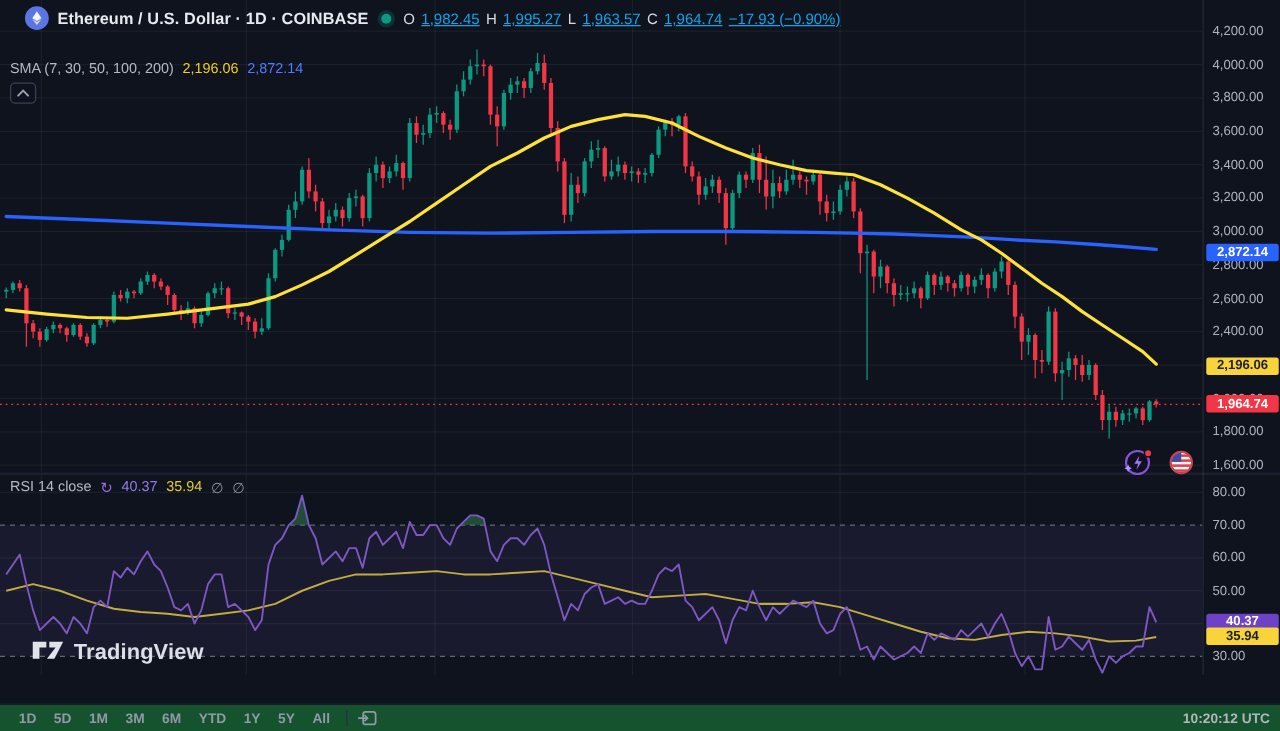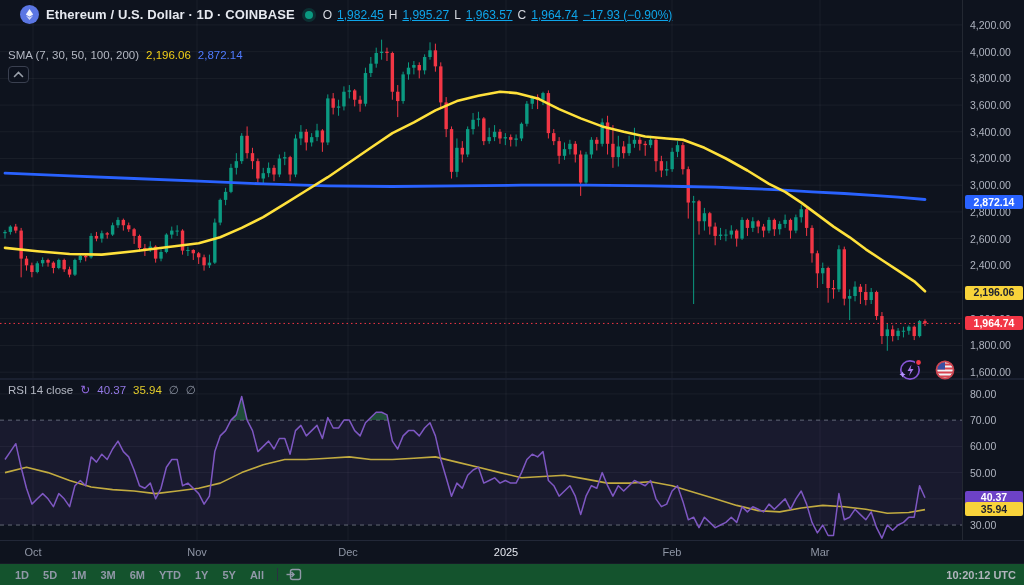--- a/index.html
+++ b/index.html
@@ -509,20 +509,26 @@
 
   <div class="legend rsi-legend">
     <span>RSI 14 close</span>
     <span class="rsi-icon">↻</span>
     <span class="rsi-fast">40.37</span>
     <span class="rsi-slow">35.94</span>
     <span class="rsi-empty">∅</span>
     <span class="rsi-empty">∅</span>
   </div>
 
+  <div class="watermark">
+    <svg width="25" height="19" viewBox="0 0 26 19">
+      <path d="M0 1 h11.5 v4.8 h-5.7 v9.4 h-5.8 z M14 1 h11.5 l-7.3 14.2 h-6.2 l7.2-9.4 h-5.2 z" fill="#eceef4"></path>
+    </svg>
+    <span class="watermark-text">TradingView</span>
+  </div>
 
   <div class="corner-icons">
     <svg width="26" height="26" viewBox="0 0 26 26">
       <circle cx="12" cy="14" r="9.2" fill="rgba(20,14,40,.55)" stroke="#8655d4" stroke-width="1.7"></circle>
       <path d="M13.5 8.5 L9.5 15 h3 l-1.5 5 4.5-7 h-3 z" fill="#a478ea"></path>
       <path d="M4.5 15.5 l1 2 2 1 -2 1 -1 2 -1-2 -2-1 2-1 z" fill="#b794ff"></path>
       <circle cx="20.5" cy="6.5" r="3" fill="#f23645" stroke="#0e131e" stroke-width="1.2"></circle>
     </svg>
     <svg width="24" height="26" viewBox="0 0 24 26">
       <defs>
@@ -535,29 +541,20 @@
         <rect x="4" y="7.5" width="16" height="2" fill="#d8414e"></rect>
         <rect x="4" y="11.5" width="16" height="2" fill="#d8414e"></rect>
         <rect x="4" y="15.5" width="16" height="2" fill="#d8414e"></rect>
         <rect x="4" y="19.5" width="16" height="2" fill="#d8414e"></rect>
         <rect x="4" y="6" width="8" height="7.5" fill="#3a4fa3"></rect>
       </g>
       <circle cx="12" cy="14" r="8.6" fill="none" stroke="#cf4450" stroke-width="1.6"></circle>
     </svg>
   </div>
 
-  <div class="time-axis" id="time-axis">
-
-  <div class="month" style="left: 33px;">Oct</div>
-      <div class="month" style="left: 197px;">Nov</div>
-      <div class="month" style="left: 348px;">Dec</div>
-      <div class="month bright" style="left: 506px;">2025</div>
-      <div class="month" style="left: 672px;">Feb</div>
-      <div class="month" style="left: 820px;">Mar</div>
-    </div>
 
   <div class="toolbar" id="toolbar">
     <span id="ranges" style="display:flex;">
         <span class="range-btn">1D</span>
         <span class="range-btn">5D</span>
         <span class="range-btn">1M</span>
         <span class="range-btn">3M</span>
         <span class="range-btn">6M</span>
         <span class="range-btn">YTD</span>
         <span class="range-btn">1Y</span>

